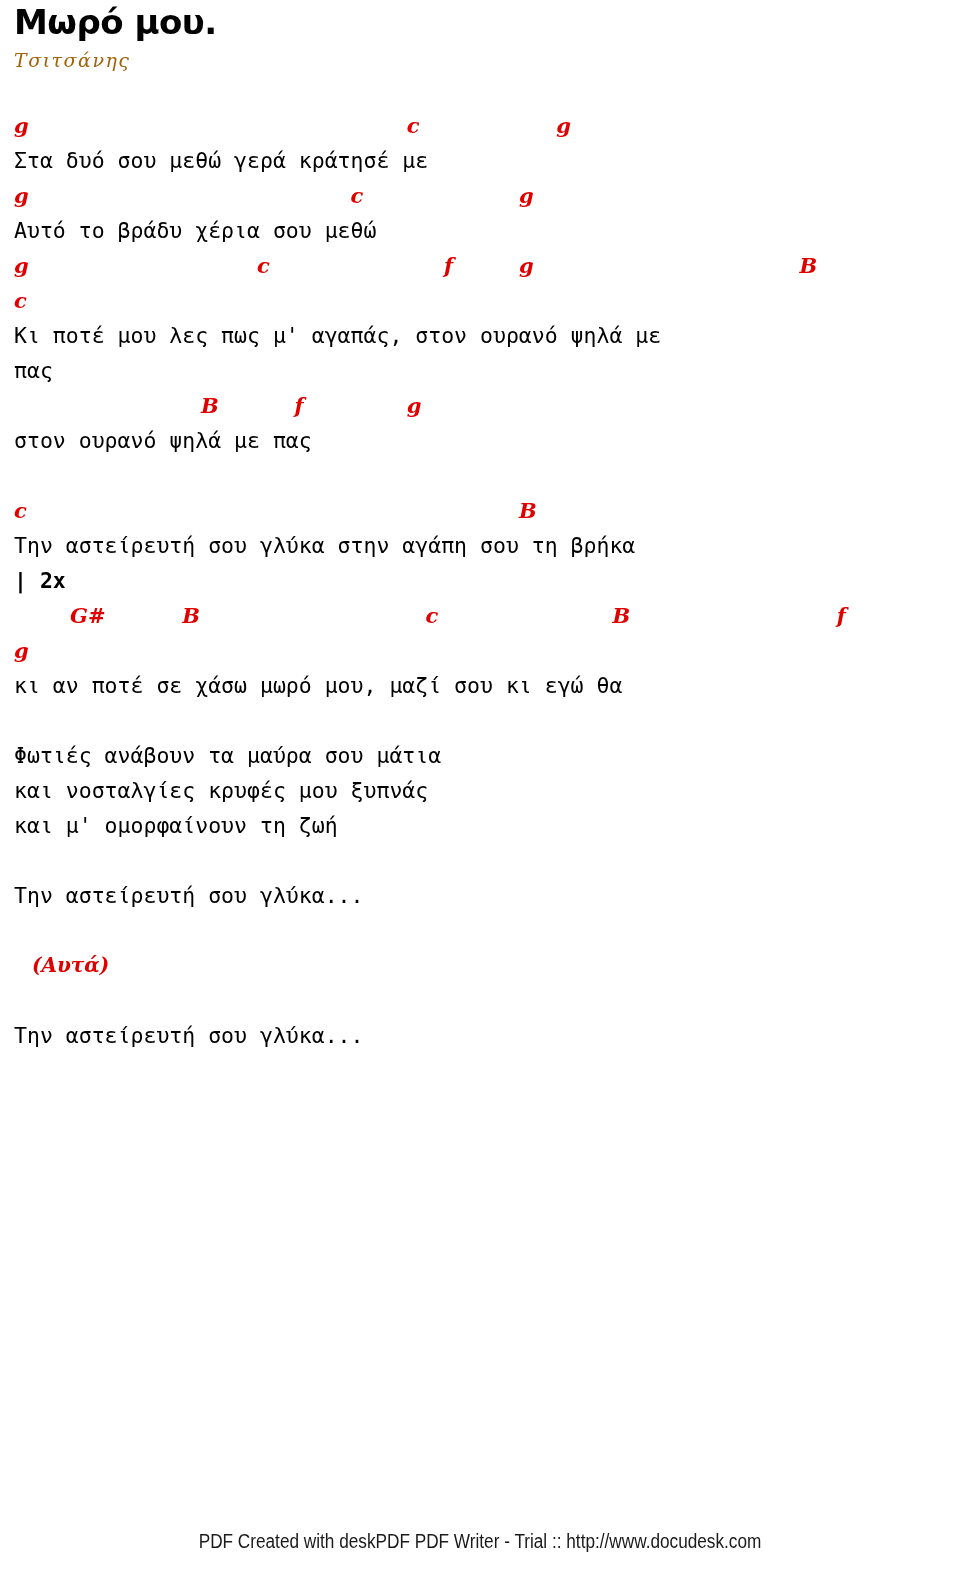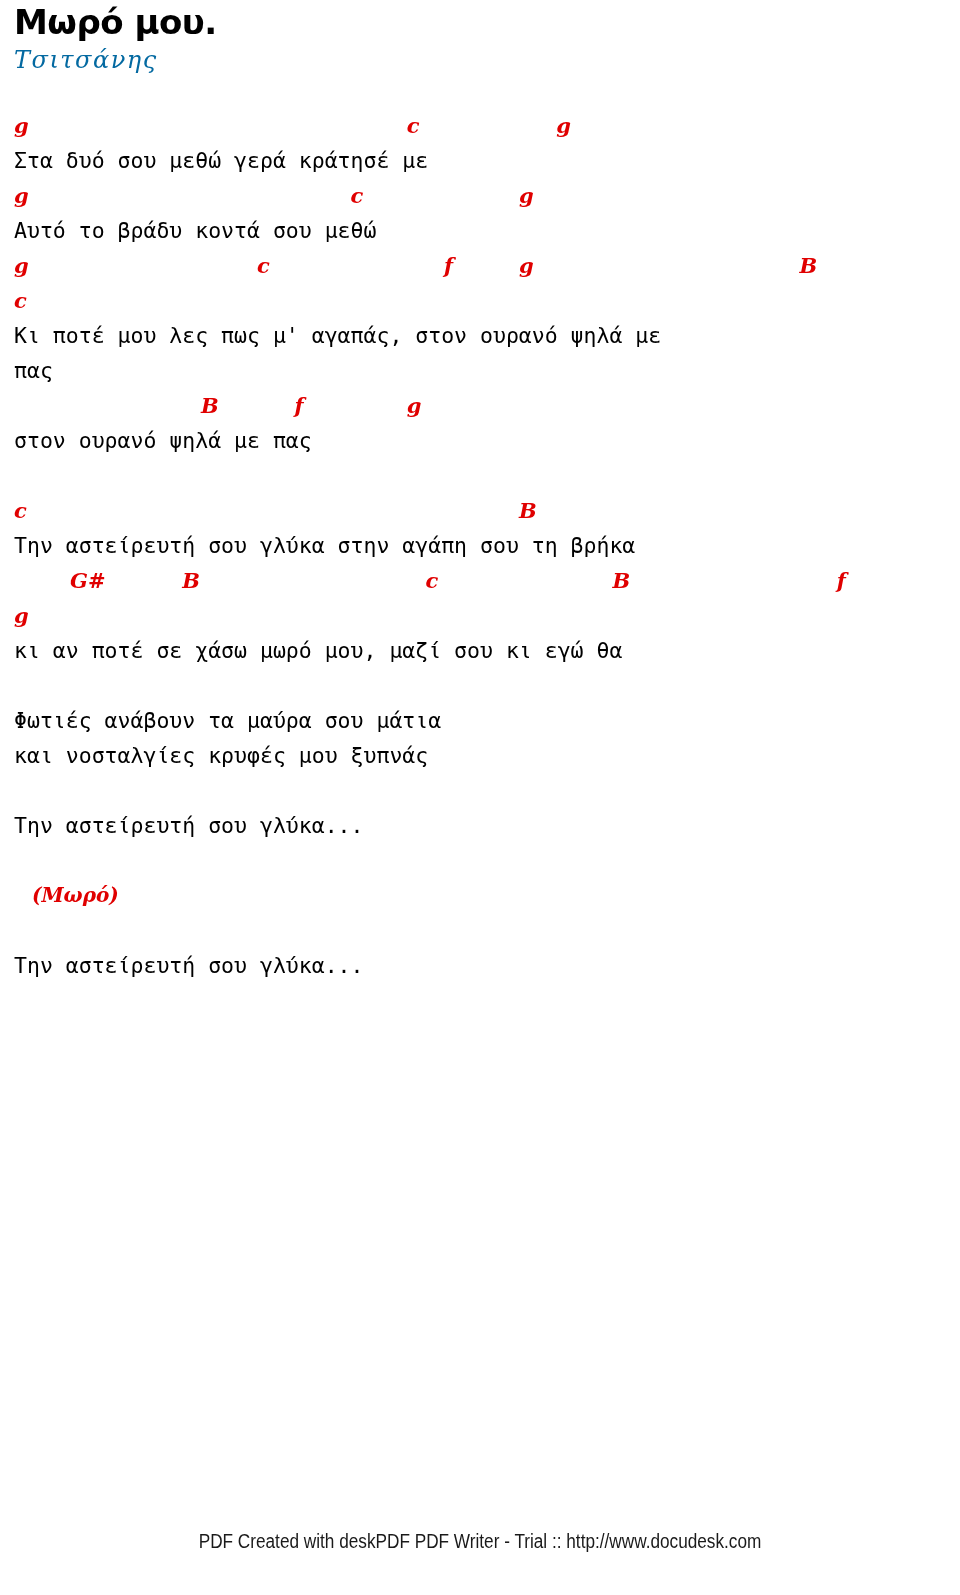--- a/index.html
+++ b/index.html
@@ -35,23 +35,23 @@
     color: #000000;
     letter-spacing: -0.5px;
     white-space: pre;
   }
   .subtitle {
     position: absolute;
     left: 14px;
     top: 48px;
     font-family: "DejaVu Serif", serif;
     font-style: italic;
-    font-size: 24px;
+    font-size: 19px;
     line-height: 24px;
-    color: #0369a1;
+    color: #a16207;
     letter-spacing: 1.5px;
     white-space: pre;
   }
 
   
   #body {
     position: absolute;
     left: 14px;
     top: 108px;
     width: 946px;
@@ -129,39 +129,41 @@
 <div id="sheet">
 
   <div class="title">Μωρό μου.</div>
 
   <div class="subtitle">Τσιτσάνης</div>
 
   <div id="body">
       <div class="row"><div class="chordline"><span class="chord" style="left: 0px; color: rgb(224, 0, 0);">g</span><span class="chord" style="left: 392.7px; color: rgb(224, 0, 0);">c</span><span class="chord" style="left: 542.3px; color: rgb(224, 0, 0);">g</span></div></div>
       <div class="row"><span class="lyric">Στα δυό σου μεθώ γερά κράτησέ με</span></div>
       <div class="row"><div class="chordline"><span class="chord" style="left: 0px; color: rgb(224, 0, 0);">g</span><span class="chord" style="left: 336.6px; color: rgb(224, 0, 0);">c</span><span class="chord" style="left: 504.9px; color: rgb(224, 0, 0);">g</span></div></div>
-      <div class="row"><span class="lyric">Αυτό το βράδυ κοντά σου μεθώ</span></div>
+      <div class="row"><span class="lyric">Αυτό το βράδυ χέρια σου μεθώ</span></div>
       <div class="row"><div class="chordline"><span class="chord" style="left: 0px; color: rgb(224, 0, 0);">g</span><span class="chord" style="left: 243.1px; color: rgb(224, 0, 0);">c</span><span class="chord" style="left: 430.1px; color: rgb(224, 0, 0);">f</span><span class="chord" style="left: 504.9px; color: rgb(224, 0, 0);">g</span><span class="chord" style="left: 785.4px; color: rgb(224, 0, 0);">B</span></div></div>
       <div class="row"><div class="chordline"><span class="chord" style="left: 0px; color: rgb(224, 0, 0);">c</span></div></div>
       <div class="row"><span class="lyric">Κι ποτέ μου λες πως μ' αγαπάς, στον ουρανό ψηλά με</span></div>
       <div class="row"><span class="lyric">πας</span></div>
       <div class="row"><div class="chordline"><span class="chord" style="left: 187px; color: rgb(224, 0, 0);">B</span><span class="chord" style="left: 280.5px; color: rgb(224, 0, 0);">f</span><span class="chord" style="left: 392.7px; color: rgb(224, 0, 0);">g</span></div></div>
       <div class="row"><span class="lyric">στον ουρανό ψηλά με πας</span></div>
       <div class="row blank"></div>
       <div class="row"><div class="chordline"><span class="chord" style="left: 0px; color: rgb(224, 0, 0);">c</span><span class="chord" style="left: 504.9px; color: rgb(224, 0, 0);">B</span></div></div>
       <div class="row"><span class="lyric">Την αστείρευτή σου γλύκα στην αγάπη σου τη βρήκα</span></div>
+      <div class="row"><span class="lyric bold">| 2x</span></div>
       <div class="row"><div class="chordline"><span class="chord" style="left: 56.1px; color: rgb(224, 0, 0);">G#</span><span class="chord" style="left: 168.3px; color: rgb(224, 0, 0);">B</span><span class="chord" style="left: 411.4px; color: rgb(224, 0, 0);">c</span><span class="chord" style="left: 598.4px; color: rgb(224, 0, 0);">B</span><span class="chord" style="left: 822.8px; color: rgb(224, 0, 0);">f</span></div></div>
       <div class="row"><div class="chordline"><span class="chord" style="left: 0px; color: rgb(224, 0, 0);">g</span></div></div>
       <div class="row"><span class="lyric">κι αν ποτέ σε χάσω μωρό μου, μαζί σου κι εγώ θα</span></div>
       <div class="row blank"></div>
       <div class="row"><span class="lyric">Φωτιές ανάβουν τα μαύρα σου μάτια</span></div>
       <div class="row"><span class="lyric">και νοσταλγίες κρυφές μου ξυπνάς</span></div>
+      <div class="row"><span class="lyric">και μ' ομορφαίνουν τη ζωή</span></div>
       <div class="row blank"></div>
       <div class="row"><span class="lyric">Την αστείρευτή σου γλύκα...</span></div>
       <div class="row blank"></div>
-      <div class="row"><span class="solo" style="color: rgb(224, 0, 0);">(Μωρό)</span></div>
+      <div class="row"><span class="solo" style="color: rgb(224, 0, 0);">(Αυτά)</span></div>
       <div class="row blank"></div>
       <div class="row"><span class="lyric">Την αστείρευτή σου γλύκα...</span></div>
     </div>
 
   <div class="footer">PDF Created with deskPDF PDF Writer - Trial :: http://www.docudesk.com</div>
 
 </div>
 
 </body></html>

